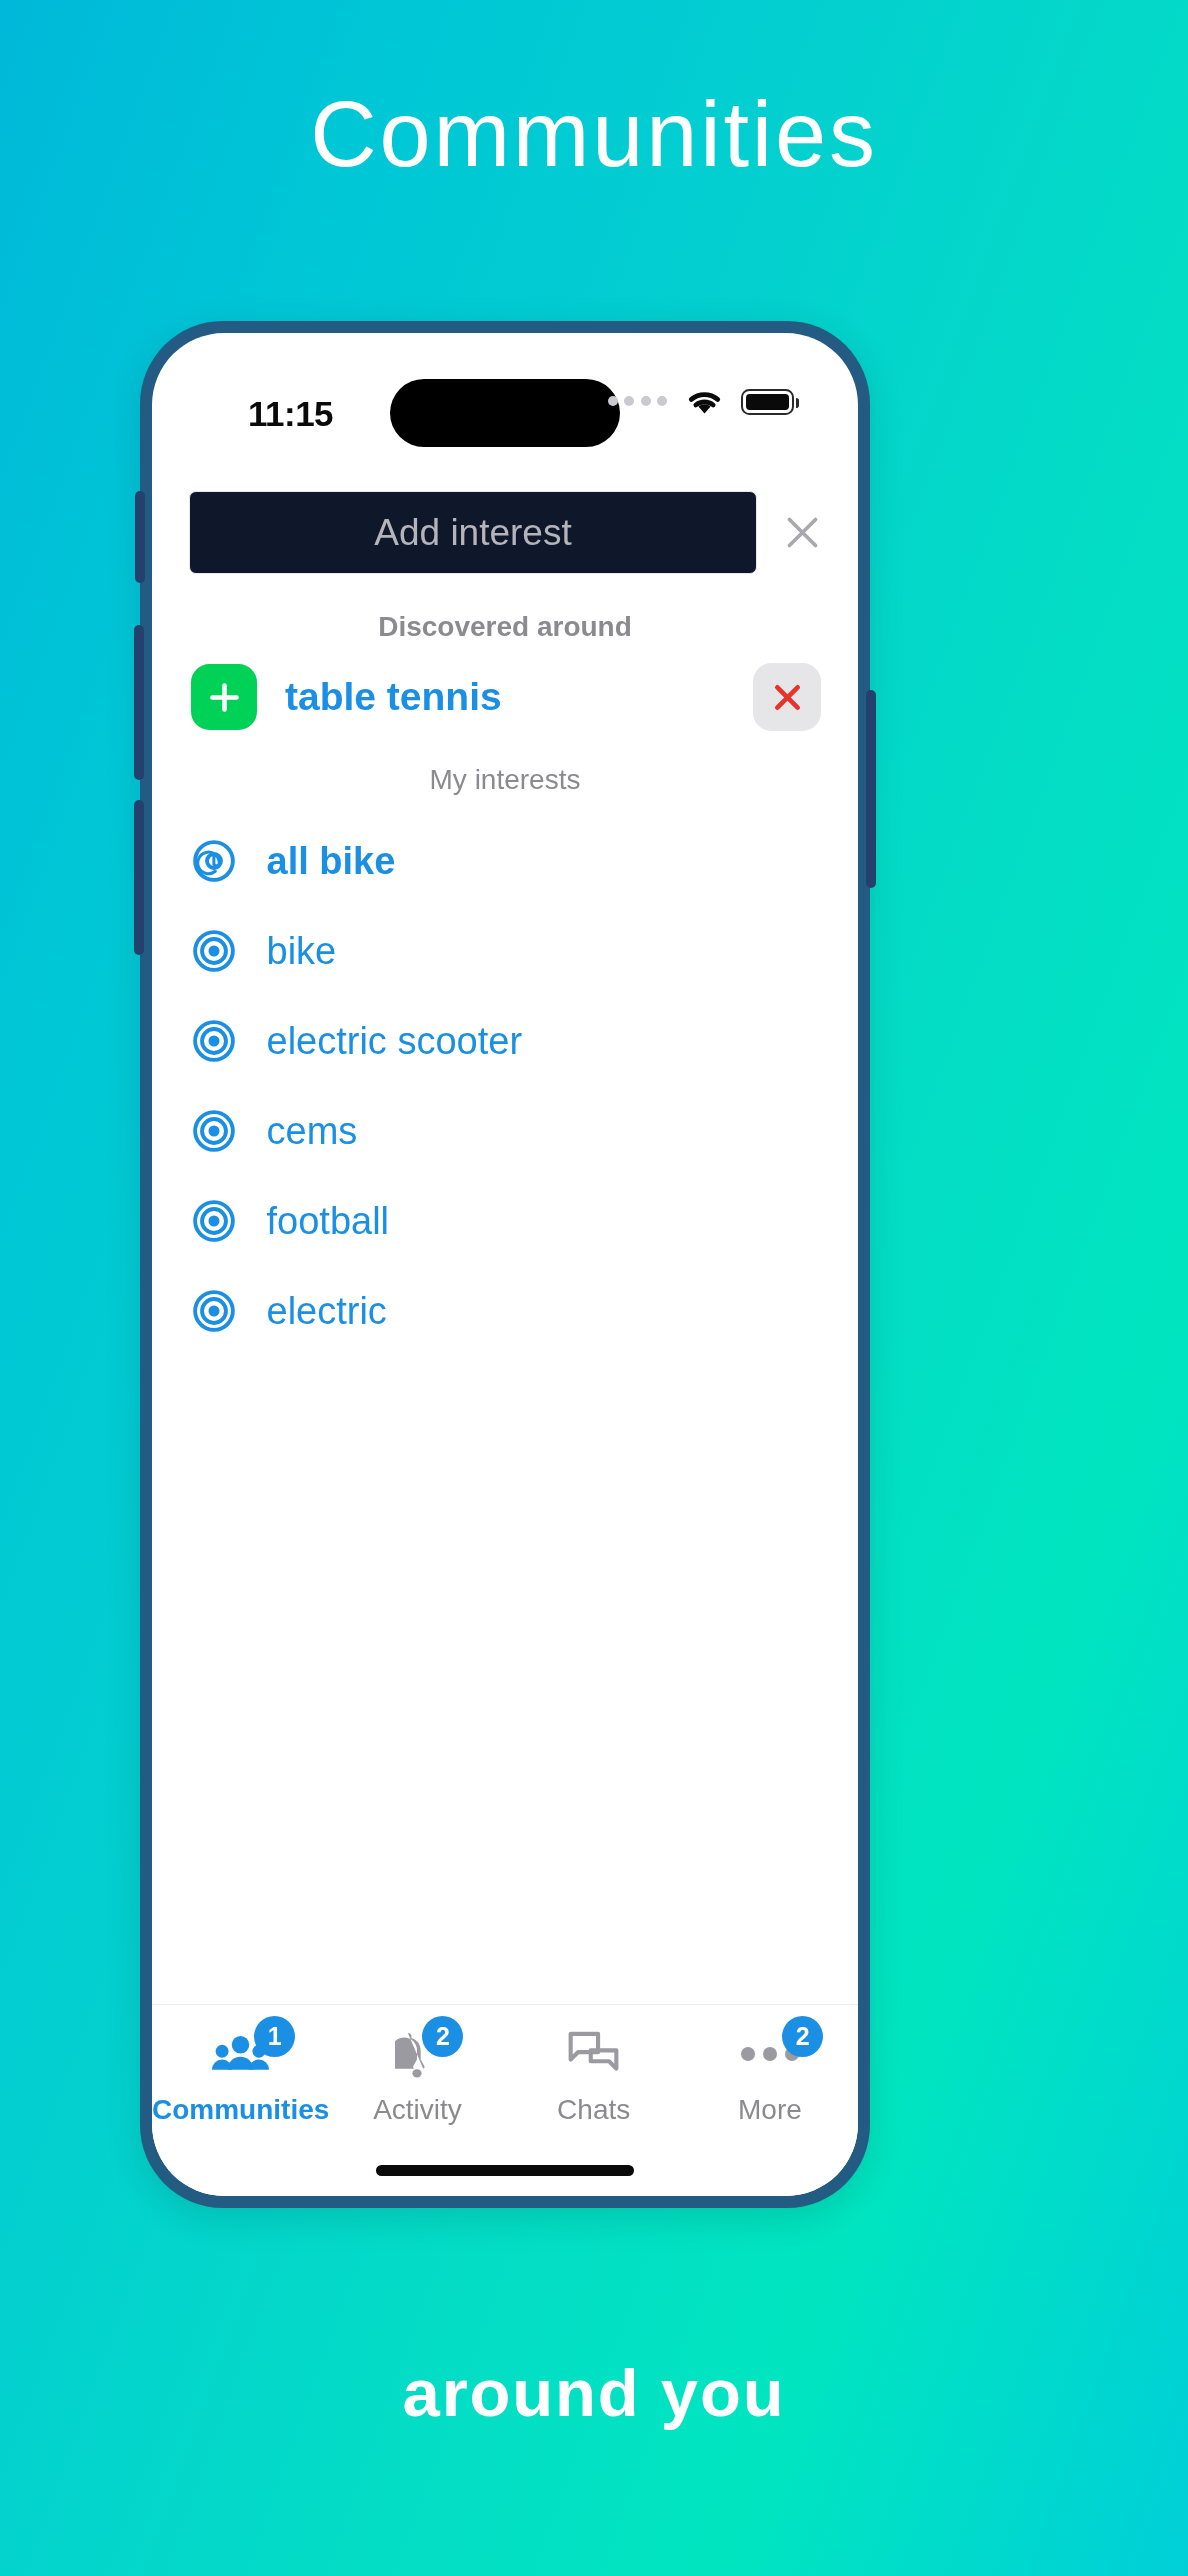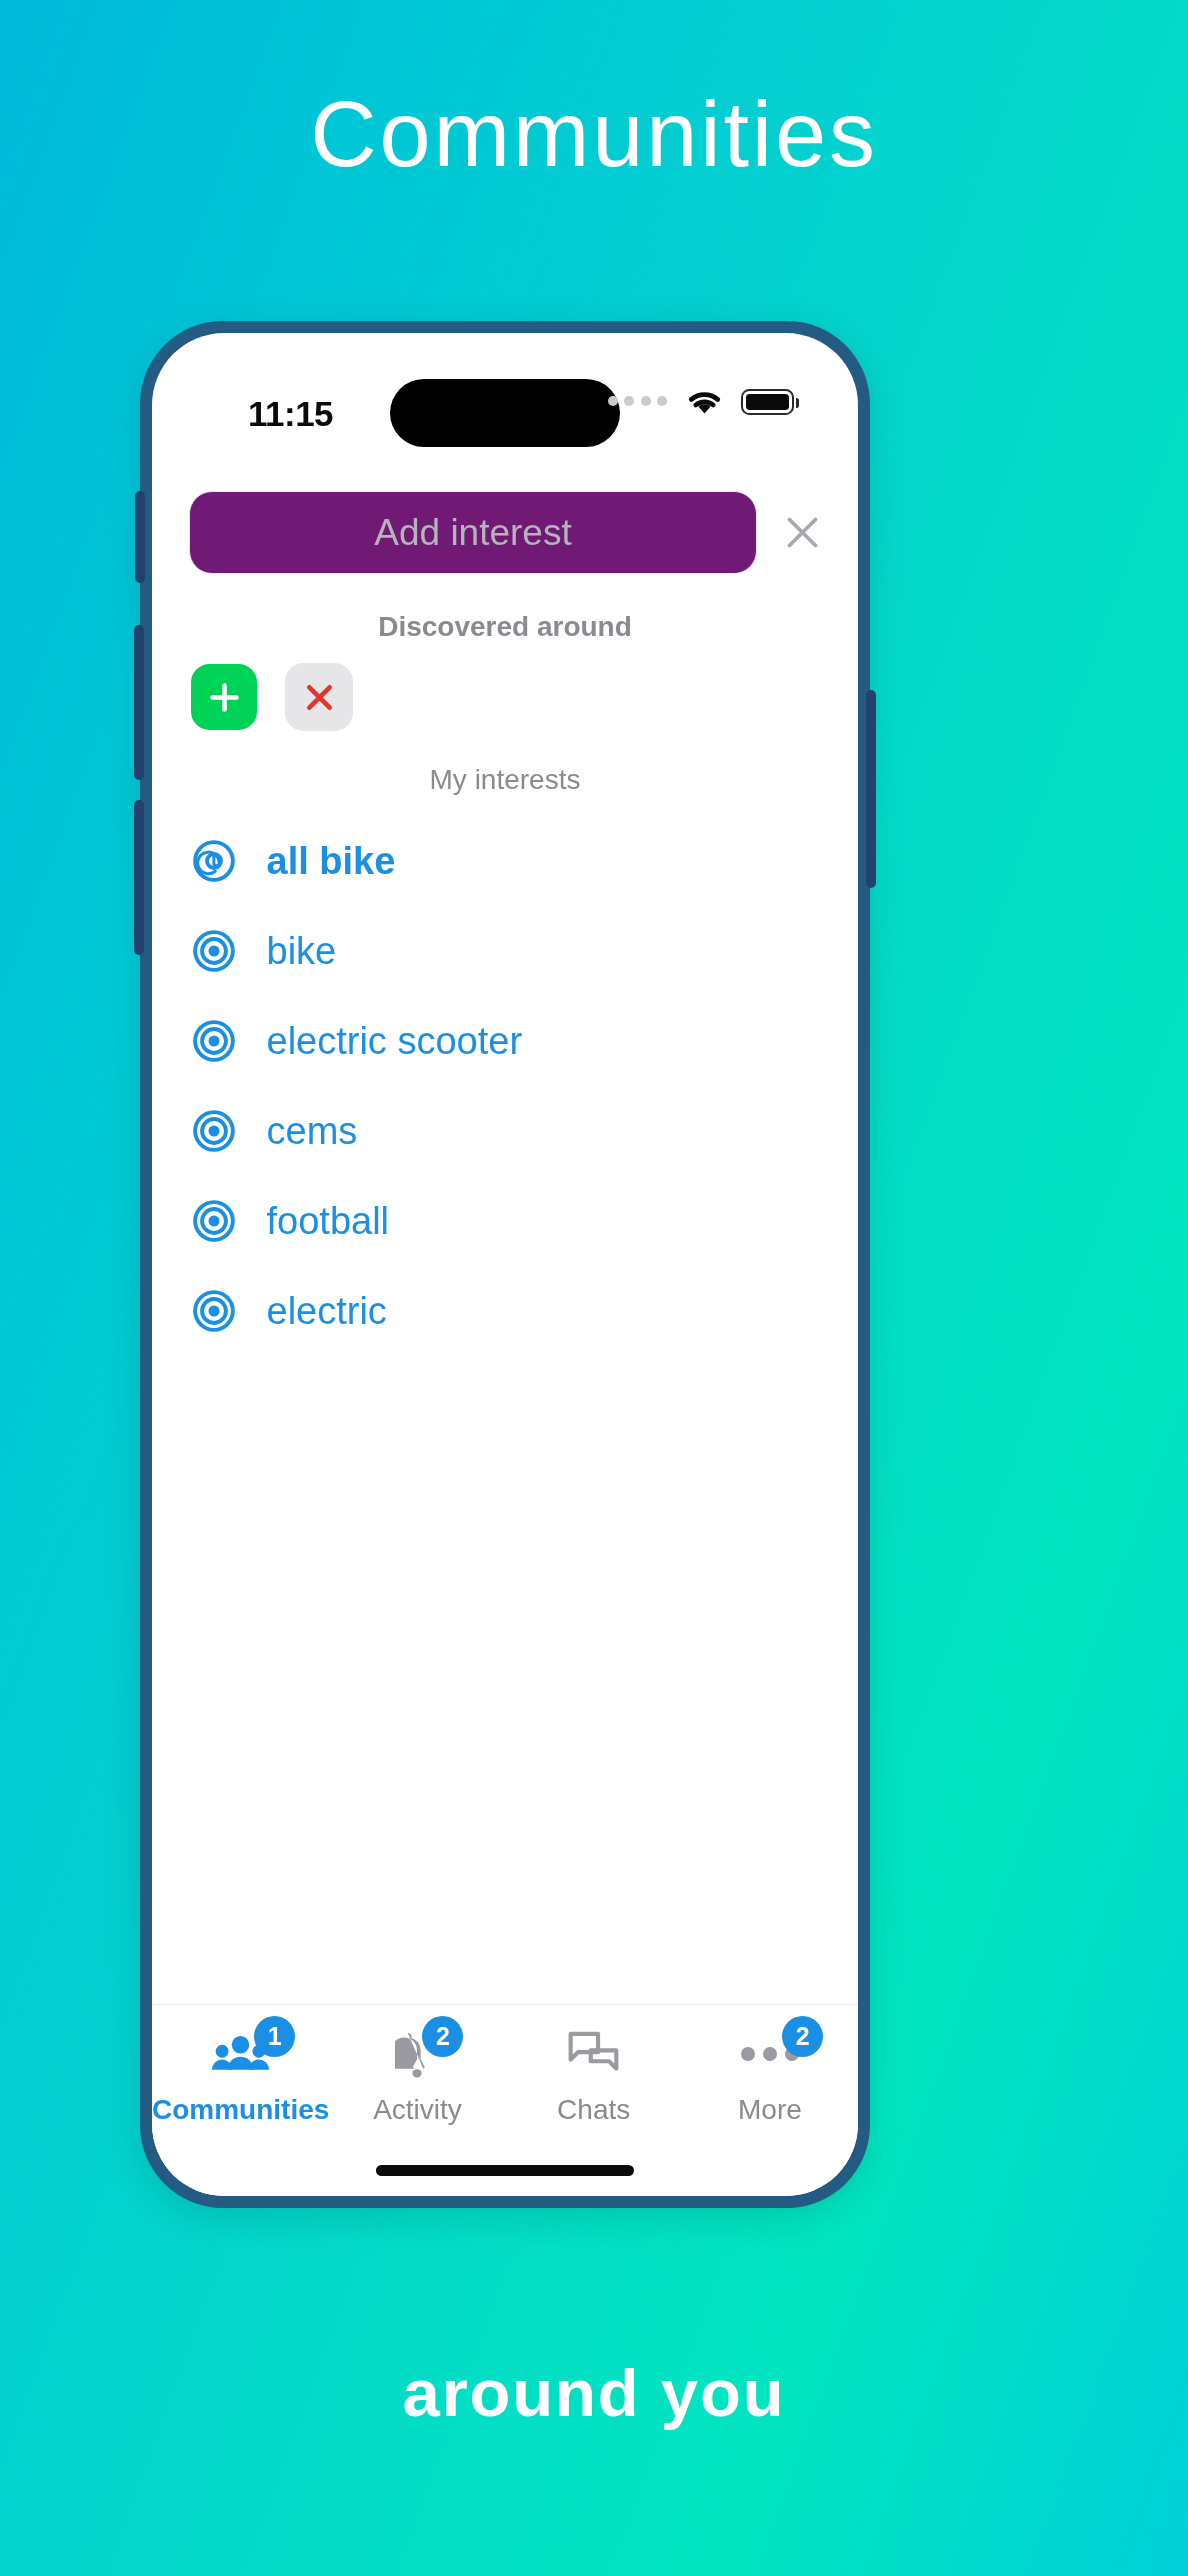--- a/index.html
+++ b/index.html
@@ -94,22 +94,22 @@
   
   .app { position:absolute; top:136px; left:0; right:0; bottom:0; }
 
   .search-row {
     display:flex; align-items:center;
     padding:22px 31px 0 37px;
     gap:20px;
   }
   .search-input {
     flex:1; height:83px;
-    border:1.8px solid #e9e9ec; border-radius:23px;
-    background:#701a75;
+    border:1.8px solid #e9e9ec; border-radius:7px;
+    background:#0f172a;
     display:flex; align-items:center; justify-content:center;
     font-size:37px; color:#b4b4ba;
     font-family:"Liberation Sans", sans-serif;
     text-align:center;
   }
   .search-input::placeholder { color:#b4b4ba; }
   .clear-x {
     width:50px; height:50px;
     display:flex; align-items:center; justify-content:center;
     cursor:pointer;
@@ -241,20 +241,21 @@
       </div>
 
       <div class="section-head">Discovered around</div>
 
       <div class="discovered-row">
         <span class="plus-btn">
           <svg width="37" height="37" viewBox="0 0 40 40">
             <path d="M20 7 L20 33 M7 20 L33 20" stroke="#ffffff" stroke-width="5" stroke-linecap="round"></path>
           </svg>
         </span>
+        <span class="discovered-label">table tennis</span>
         <span class="remove-btn">
           <svg width="37" height="37" viewBox="0 0 40 40">
             <path d="M9 9 L31 31 M31 9 L9 31" stroke="#e8332a" stroke-width="5" stroke-linecap="round"></path>
           </svg>
         </span>
       </div>
 
       <div class="section-head sub">My interests</div>
 
       <div class="interest-list">

